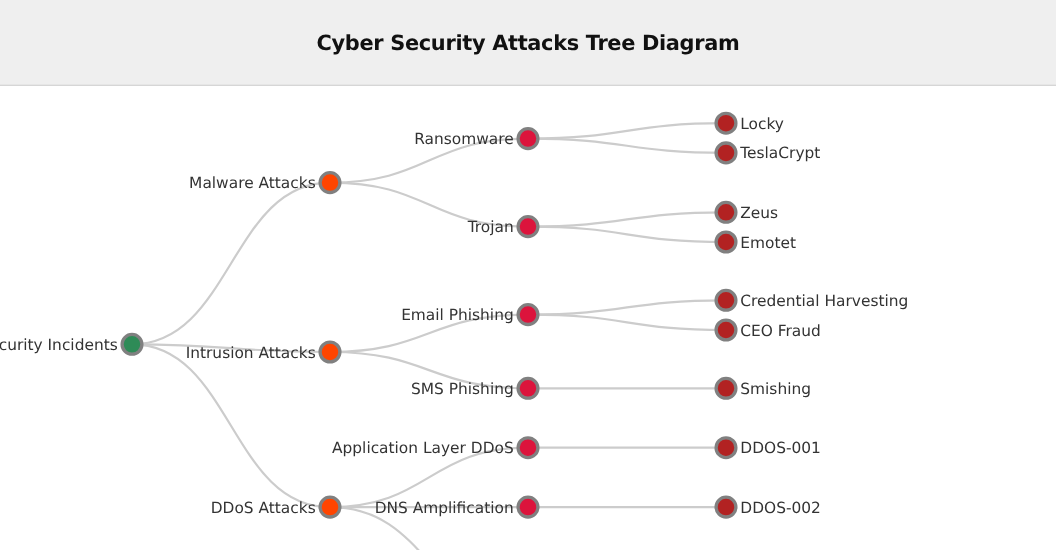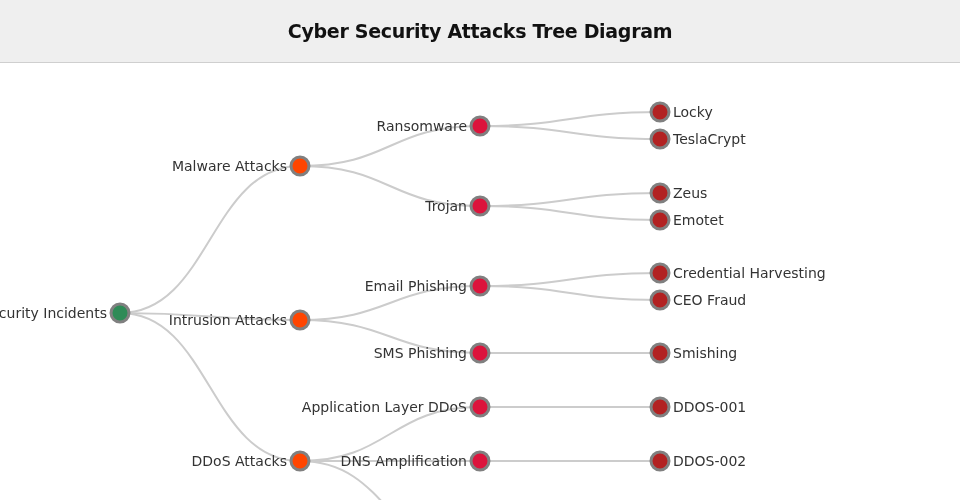--- a/index.html
+++ b/index.html
@@ -1,17 +1,17 @@
 <!DOCTYPE html>
 <html><head>
 <meta charset="utf-8">
 <style>
   html, body { margin:0; padding:0; width:960px; height:500px; overflow:hidden; background:#ffffff; }
   body { font-family: "DejaVu Sans", "Liberation Sans", sans-serif; }
-  .header { position:absolute; left:0; top:0; width:960px; height:63px; background:#efefef; border-bottom:1px solid #cfcfcf; box-sizing:border-box; display:flex; align-items:center; justify-content:center; }
+  .header { position:absolute; left:0; top:0; width:960px; height:78px; background:#efefef; border-bottom:1px solid #cfcfcf; box-sizing:border-box; display:flex; align-items:center; justify-content:center; }
   .title { font-size:19px; font-weight:bold; color:#111; letter-spacing:-0.3px; }
   svg.tree { position:absolute; left:0; top:0; }
   .link { fill:none; stroke:#cccccc; stroke-width:2; }
   .node circle { stroke:#808080; stroke-width:3; }
   .node text { font-size:14px; fill:#333333; font-family: "DejaVu Sans", "Liberation Sans", sans-serif; }
 </style>
 </head>
 <body>
 
 <div class="header">

